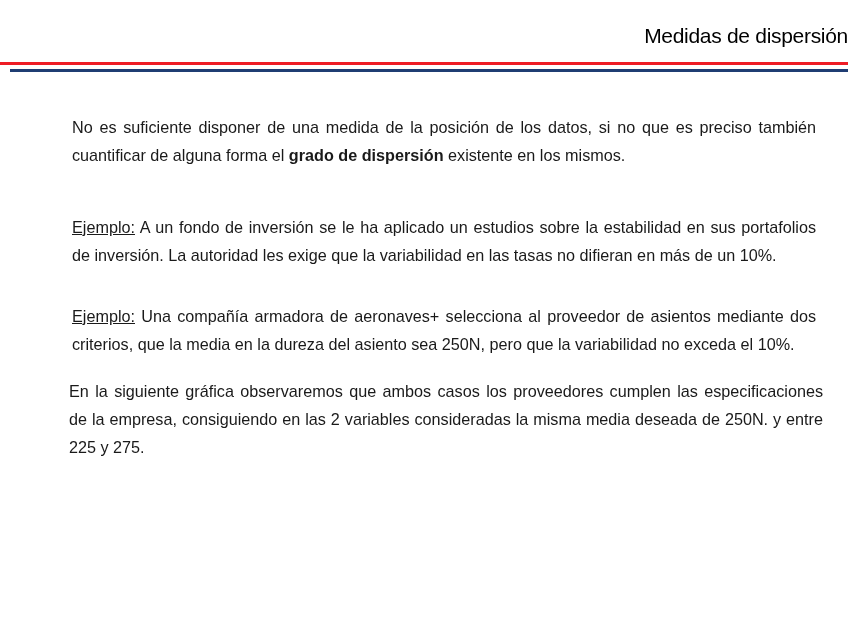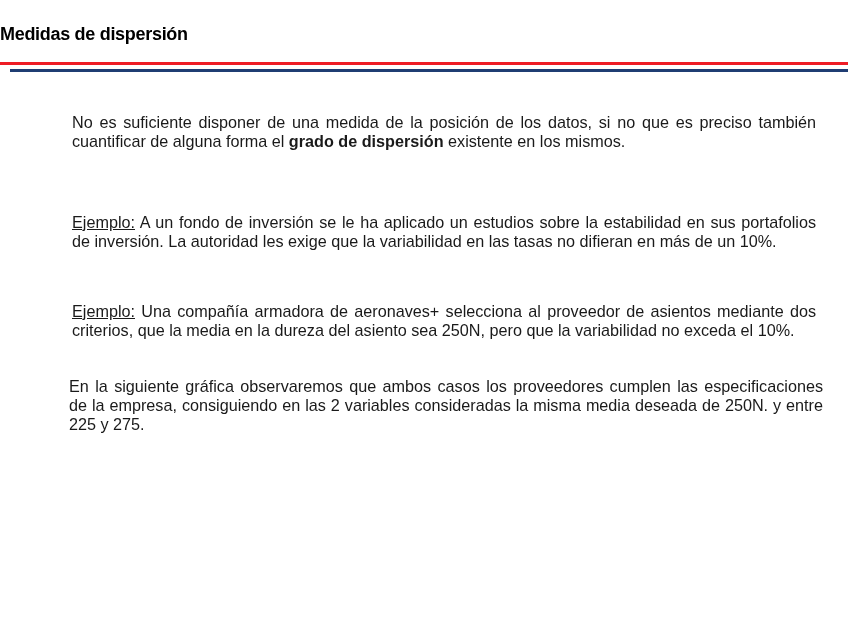--- a/index.html
+++ b/index.html
@@ -1,22 +1,22 @@
 <!DOCTYPE html>
 <html><head>
   <meta charset="utf-8">
   <style>
     html, body { margin: 0; padding: 0; background: #ffffff; }
     body { width: 848px; height: 636px; position: relative; overflow: hidden;
            font-family: "Liberation Sans", sans-serif; color: #1a1a1a; }
-    .title { position: absolute; top: 24px; left: 0; width: 848px; text-align: left;
-             font-size: 18px; font-weight: bold; letter-spacing: -0.3px; color: #000; }
+    .title { position: absolute; top: 24px; left: 0; width: 848px; text-align: right;
+             font-size: 21px; font-weight: normal; letter-spacing: -0.3px; color: #000; }
     .line-red { position: absolute; left: 0; top: 62px; width: 848px; height: 3px; }
     .line-blue { position: absolute; left: 10px; top: 69px; width: 838px; height: 3px; }
-    .para { position: absolute; font-size: 16.2px; line-height: 19px; text-align: justify; }
+    .para { position: absolute; font-size: 16.2px; line-height: 28px; text-align: justify; }
     .p1 { left: 72px; top: 113px; width: 744px; }
     .p2 { left: 72px; top: 203px; width: 744px; margin-top: 10px; }
     .p3 { left: 72px; top: 302px; width: 744px; }
     .p4 { left: 69px; top: 377px; width: 754px; }
     .u { text-decoration: underline; }
     .b { font-weight: bold; }
   </style>
 </head>
 <body style="color: rgb(26, 26, 26);">
 

